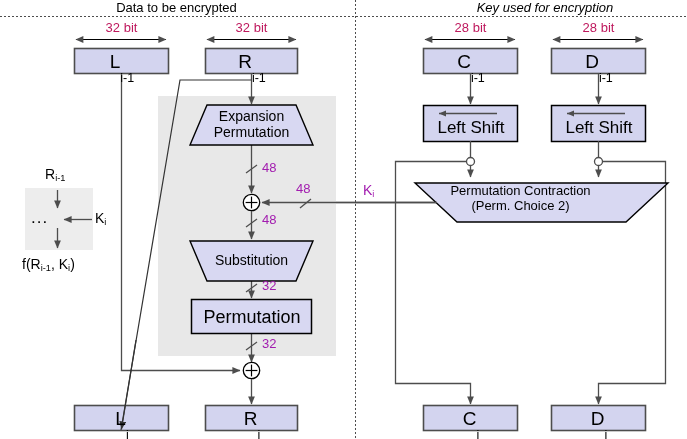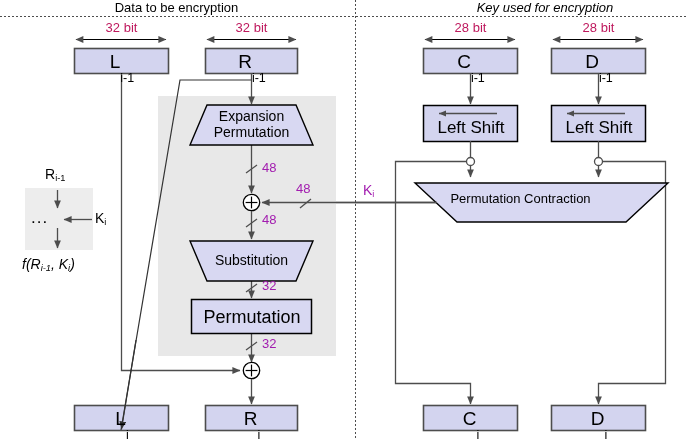--- a/index.html
+++ b/index.html
@@ -119,21 +119,21 @@
 
     <path d="M437,202.5 L355,202.5" fill="none" stroke="#4d4d4d" stroke-width="1.3"></path>
     <path d="M355,202.5 L336,202.5" fill="none" stroke="#4d4d4d" stroke-width="1.3"></path>
 
     <rect x="25" y="188" width="68" height="62" fill="#ededed"></rect>
     <line x1="57.5" y1="190" x2="57.5" y2="208" stroke="#4d4d4d" stroke-width="1.3" marker-end="url(#ah)"></line>
     <line x1="57.5" y1="228" x2="57.5" y2="248" stroke="#4d4d4d" stroke-width="1.3" marker-end="url(#ah)"></line>
     <line x1="92" y1="219.5" x2="64" y2="219.5" stroke="#4d4d4d" stroke-width="1.3" marker-end="url(#ah)"></line>
   </svg>
 
-  <div class="hdr" style="left:74px;top:0px;width:205px;">Data to be encryption</div>
+  <div class="hdr" style="left:74px;top:0px;width:205px;">Data to be encrypted</div>
   <div class="hdr" style="left:430px;top:0px;width:230px;font-style:italic;">Key used for encryption</div>
 
   <div class="bitlbl" style="left:74px;top:20px;width:95px;">32 bit</div>
   <div class="bitlbl" style="left:205px;top:20px;width:93px;">32 bit</div>
   <div class="bitlbl" style="left:423px;top:20px;width:95px;">28 bit</div>
   <div class="bitlbl" style="left:551px;top:20px;width:95px;">28 bit</div>
 
   <div class="boxlbl" style="left:75px;top:49px;width:94px;height:25px;font-size:19px;">
     <span>L</span>
       <span class="sub">i-1</span>
@@ -189,33 +189,34 @@
 
   <div class="shape-txt" style="left:424px;top:114px;width:94px;height:27px;font-size:17px;">
     <span>Left Shift</span>
   </div>
   <div class="shape-txt" style="left:552px;top:114px;width:94px;height:27px;font-size:17px;">
     <span>Left Shift</span>
   </div>
 
   <div class="shape-txt" style="left:415px;top:180px;width:211px;height:38px;font-size:13px;">
     <span>Permutation Contraction</span>
+    <span>(Perm. Choice 2)</span>
   </div>
 
   <div class="numlbl" style="left:363px;top:182px;font-size:14px;">
     <span>K</span><span class="sub">i</span>
   </div>
 
   <div class="legend-txt" style="left:45px;top:166px;font-size:14px;">
     <span>R</span><span class="sub">i-1</span>
   </div>
 
   <div class="legend-txt" style="left:31px;top:208px;font-size:17px;letter-spacing:1px;">...</div>
 
   <div class="legend-txt" style="left:95px;top:210px;font-size:14px;">
     <span>K</span><span class="sub">i</span>
   </div>
 
-  <div class="legend-txt" style="left:22px;top:256px;font-size:14px;font-style:italic;">
+  <div class="legend-txt" style="left:22px;top:256px;font-size:14px;">
     <span>f(R</span><span class="sub">i-1</span><span>, K</span><span class="sub">i</span><span>)</span>
   </div>
 
 </div>
 
 </body></html>

